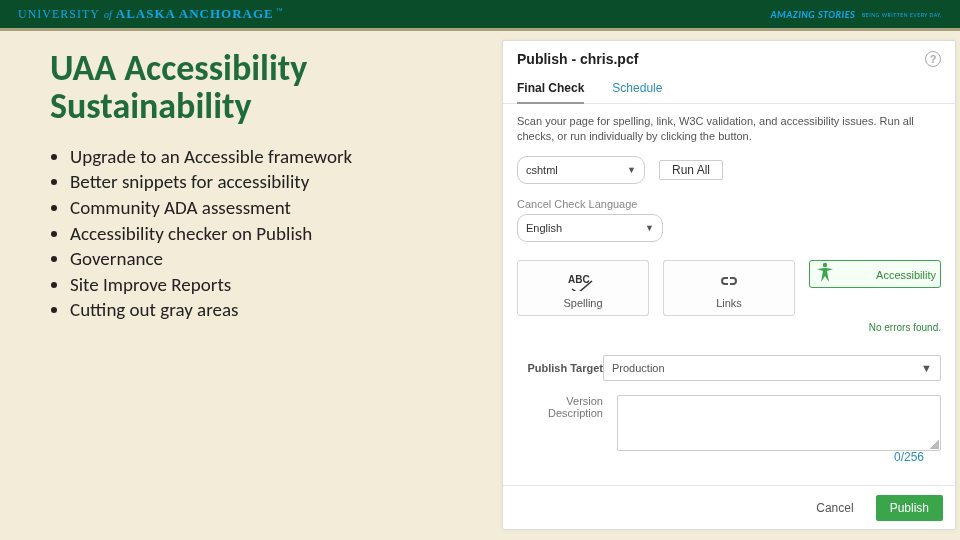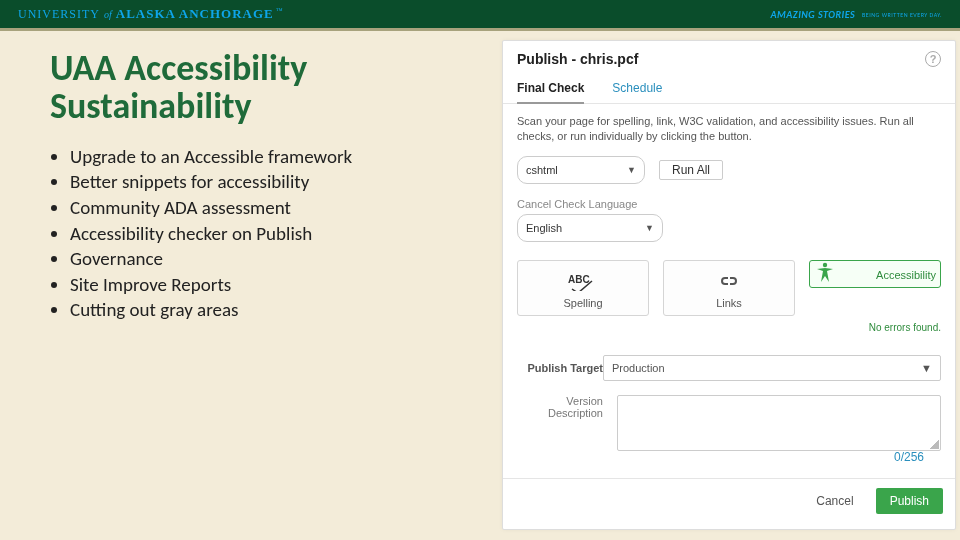--- a/index.html
+++ b/index.html
@@ -46,21 +46,21 @@
   .check-btn.sel .lbl { color: #2f8c3d; }
   .ok-msg { text-align: right; font-size: 10px; color: #2f8c3d; margin-top: 6px; }
   .pub-target-row { display: flex; align-items: center; margin-top: 22px; }
   .targ-label { font-size: 11px; color: #777; width: 86px; text-align: right; }
   .targ-label.bold { font-weight: bold; color: #555; }
   .targ-sel { flex: 1; height: 26px; border: 1px solid #ccc; border-radius: 2px; background: #fff; display: flex; align-items: center; justify-content: space-between; padding: 0 8px; font-size: 11px; }
   .desc-row { display: flex; margin-top: 14px; gap: 14px; }
   .desc-area { flex: 1; height: 56px; border: 1px solid #ccc; border-radius: 2px; background: #fff; position: relative; }
   .desc-area .resize { position: absolute; right: 1px; bottom: 1px; width: 10px; height: 10px; background: linear-gradient(135deg, transparent 50%, #bbb 50%); }
   .counter { position: absolute; right: 16px; bottom: -14px; font-size: 12px; color: #2a8fbd; }
-  .dlg-footer { position: absolute; left: 0; right: 0; bottom: 7px; height: 44px; border-top: 1px solid #e5e5e5; display: flex; align-items: center; justify-content: flex-end; gap: 10px; padding: 0 12px; }
+  .dlg-footer { position: absolute; left: 0; right: 0; bottom: 0; height: 44px; border-top: 1px solid #e5e5e5; display: flex; align-items: center; justify-content: flex-end; gap: 10px; padding: 0 12px; }
   .btn-cancel { font-size: 12px; color: #555; padding: 6px 12px; }
   .btn-publish { background: #3aa54b; color: #fff; font-size: 12px; padding: 6px 14px; border-radius: 2px; }
   
   .svg-ic { display: inline-block; }
 </style>
 </head>
 <body>
 <div class="stage">
 
   <div class="header">

